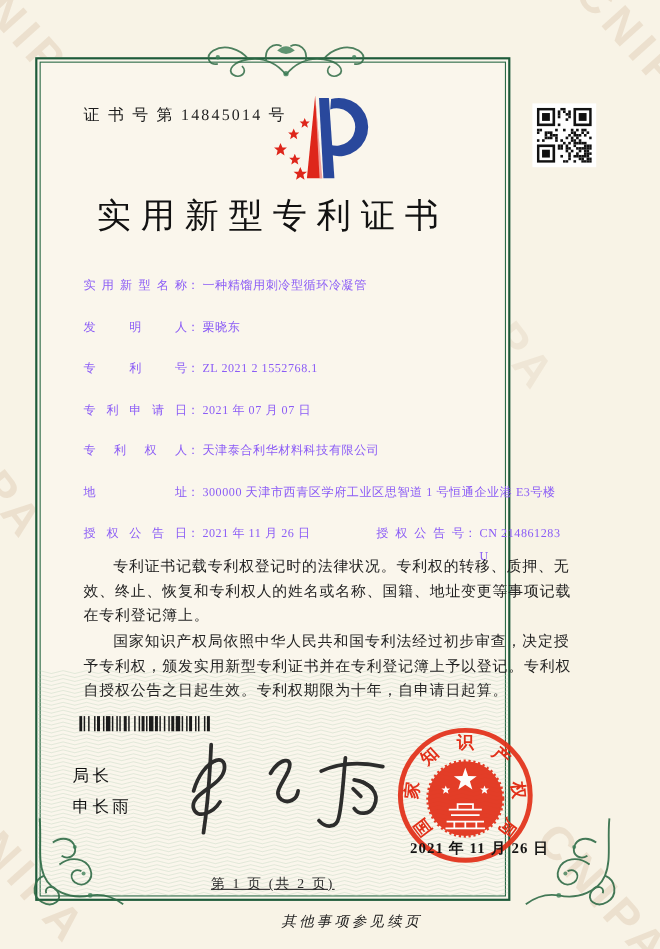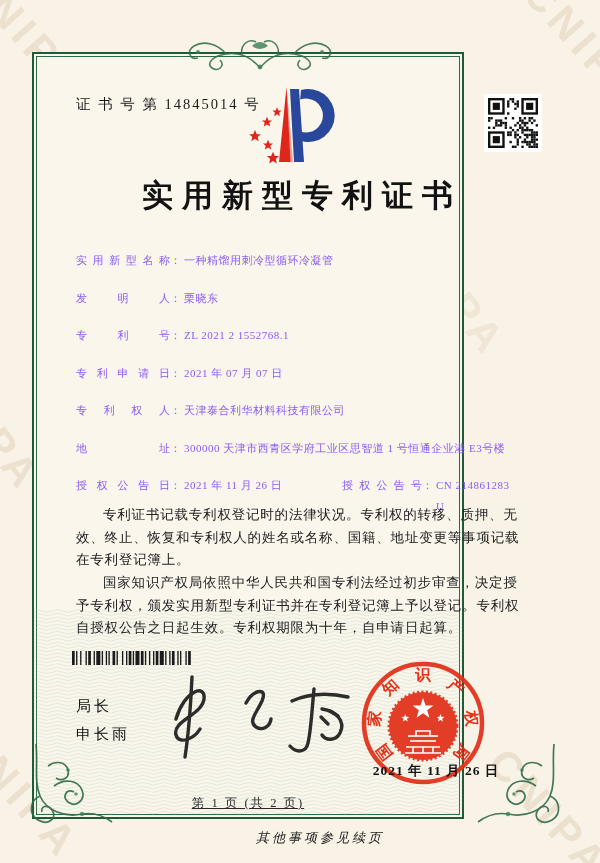--- a/index.html
+++ b/index.html
@@ -26,41 +26,41 @@
     position:absolute;inset:2px;border:1px solid #2a6a46;box-sizing:border-box;
   }
   .waves{position:absolute;left:0;bottom:0;width:100%;height:210px;overflow:hidden;}
   
   .certno{
     position:absolute;left:42px;top:41px;font-size:14.5px;letter-spacing:2px;color:#1c1c1c;
   }
   .logo{position:absolute;left:208px;top:32px;width:110px;height:86px;}
   .qr{position:absolute;left:450px;top:40px;width:58px;height:58px;background:#fff;padding:4px;box-sizing:border-box;}
   .title{
-    position:absolute;left:0;top:121px;width:100%;text-align:right;
-    font-size:31px;font-weight:bold;letter-spacing:9px;color:#121212;
+    position:absolute;left:0;top:121px;width:100%;text-align:center;
+    font-size:31px;font-weight:normal;letter-spacing:9px;color:#121212;
   }
   
   .fields{position:absolute;left:42px;top:196px;width:444px;font-size:11px;color:#8b5cf6;}
   .frow{display:flex;margin-bottom:16.5px;line-height:21px;}
   .flabel{
     display:inline-block;width:94px;text-align:justify;text-align-last:justify;
     flex:0 0 94px;letter-spacing:0;
   }
   .fcolon{flex:0 0 14px;}
   .fvalue{flex:1 1 auto;letter-spacing:0.5px;}
   .grant-row{display:flex;line-height:21px;}
   .gval{flex:0 0 148px;letter-spacing:0.5px;}
   .glabel2{display:inline-block;width:80px;text-align:justify;text-align-last:justify;flex:0 0 80px;margin-left:10px;}
   
   .paras{position:absolute;left:42px;top:450px;width:446px;font-size:13.5px;line-height:1.68;color:#222;letter-spacing:0.8px;}
   .paras p{margin:0;text-indent:2em;}
   
   .barcode{position:absolute;left:38px;top:597px;width:164px;height:14px;}
-  .signer{position:absolute;left:42px;top:638px;font-size:15px;letter-spacing:3px;color:#111;line-height:28px;}
+  .signer{position:absolute;left:32px;top:638px;font-size:15px;letter-spacing:3px;color:#111;line-height:28px;}
   .sig{position:absolute;left:120px;top:615px;width:215px;height:100px;}
   .seal{position:absolute;left:324px;top:604px;width:130px;height:130px;}
   .seal-date{
     position:absolute;left:316px;top:708px;width:172px;text-align:center;
     font-size:13.5px;font-weight:bold;color:#141414;letter-spacing:1px;white-space:nowrap;
   }
   .pagenote{
     position:absolute;left:0;top:741px;width:100%;text-align:center;
     font-size:12.5px;letter-spacing:2px;color:#2a2a2a;text-decoration:underline;
   }

